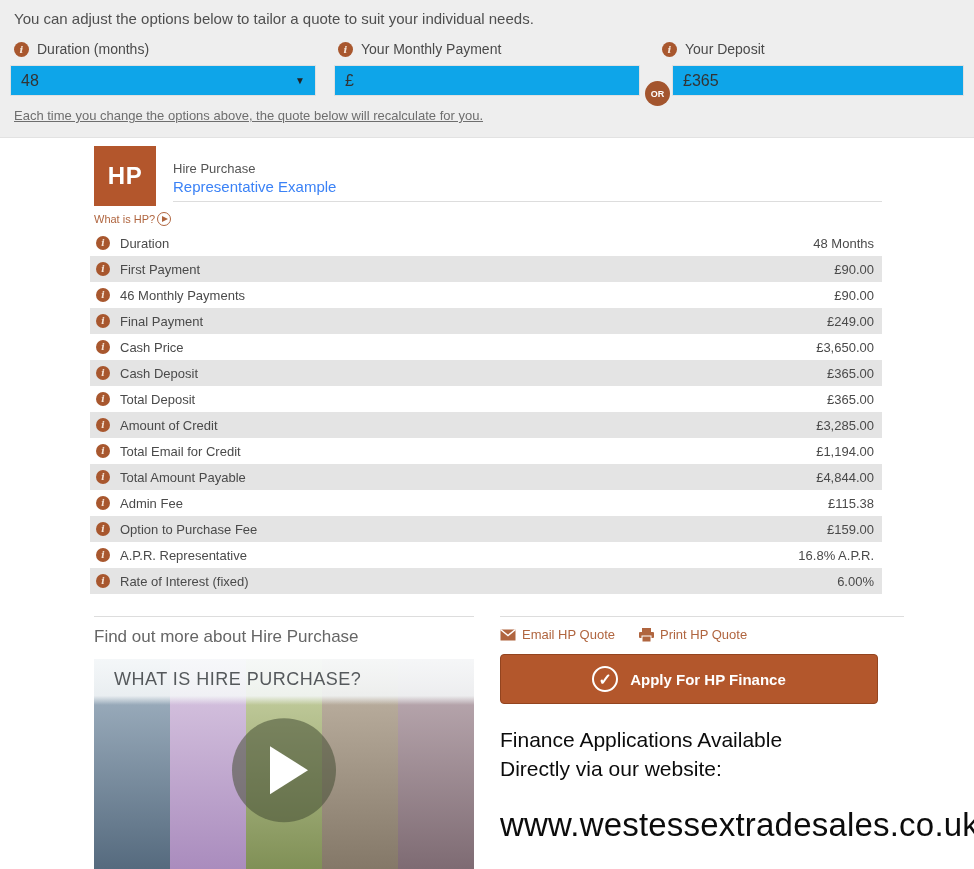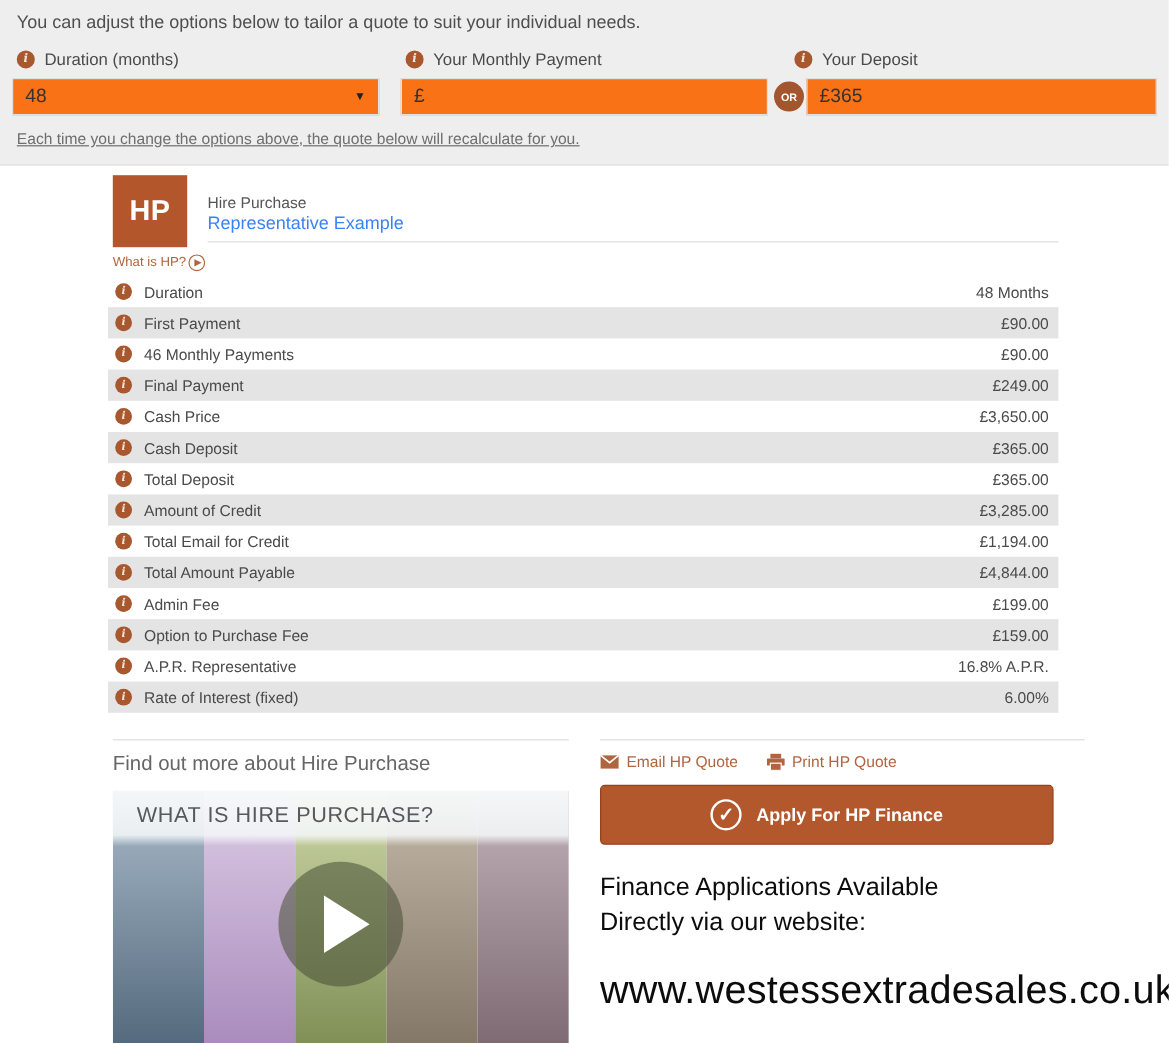--- a/index.html
+++ b/index.html
@@ -16,29 +16,29 @@
   .fields { display:flex; gap:18px; }
   .field { flex:1 1 0; position:relative; }
   .field-label-row { display:flex; align-items:center; gap:8px; margin:0 0 8px 4px; font-size:14px; color:#4a4a4a; }
   .info-icon {
     display:inline-flex; align-items:center; justify-content:center;
     width:15px; height:15px; min-width:15px; border-radius:50%;
     background:#a8572e; color:#f4e3d6; font-size:10px; font-weight:bold;
     font-family:"DejaVu Serif", serif; font-style:italic; cursor:pointer;
   }
   .control {
-    height:31px; background:#f97316; border:1px solid #e0e0e0;
+    height:31px; background:#0ea5e9; border:1px solid #e0e0e0;
     display:flex; align-items:center; padding:0 10px;
     font-size:16px; color:#333; width:100%;
   }
   .select-box { justify-content:space-between; cursor:pointer; }
   .caret { font-size:10px; color:#222; }
   .deposit-wrap { position:relative; padding-left:14px; }
   .or-badge {
-    position:absolute; left:-13px; top:3px; z-index:2;
+    position:absolute; left:-13px; top:16px; z-index:2;
     width:25px; height:25px; border-radius:50%;
     background:#a3552e; color:#fff; font-size:9px; font-weight:bold;
     display:flex; align-items:center; justify-content:center;
     box-shadow:0 0 0 2px rgba(238,238,238,0.6);
   }
   .note { font-size:13px; color:#6e6e6e; margin:12px 2px 0 4px;text-decoration:underline; }
 
   
   .quote-section { padding:8px 0 0 0; }
   .product-header { display:flex; margin:0 92px 0 94px; }
@@ -213,21 +213,21 @@
           <span class="qvalue">£1,194.00</span>
         </div>
         <div class="qrow alt">
           <span class="info-icon">i</span>
           <span class="qlabel">Total Amount Payable</span>
           <span class="qvalue">£4,844.00</span>
         </div>
         <div class="qrow">
           <span class="info-icon">i</span>
           <span class="qlabel">Admin Fee</span>
-          <span class="qvalue">£199.00</span>
+          <span class="qvalue">£115.38</span>
         </div>
         <div class="qrow alt">
           <span class="info-icon">i</span>
           <span class="qlabel">Option to Purchase Fee</span>
           <span class="qvalue">£159.00</span>
         </div>
         <div class="qrow">
           <span class="info-icon">i</span>
           <span class="qlabel">A.P.R. Representative</span>
           <span class="qvalue">16.8% A.P.R.</span>

